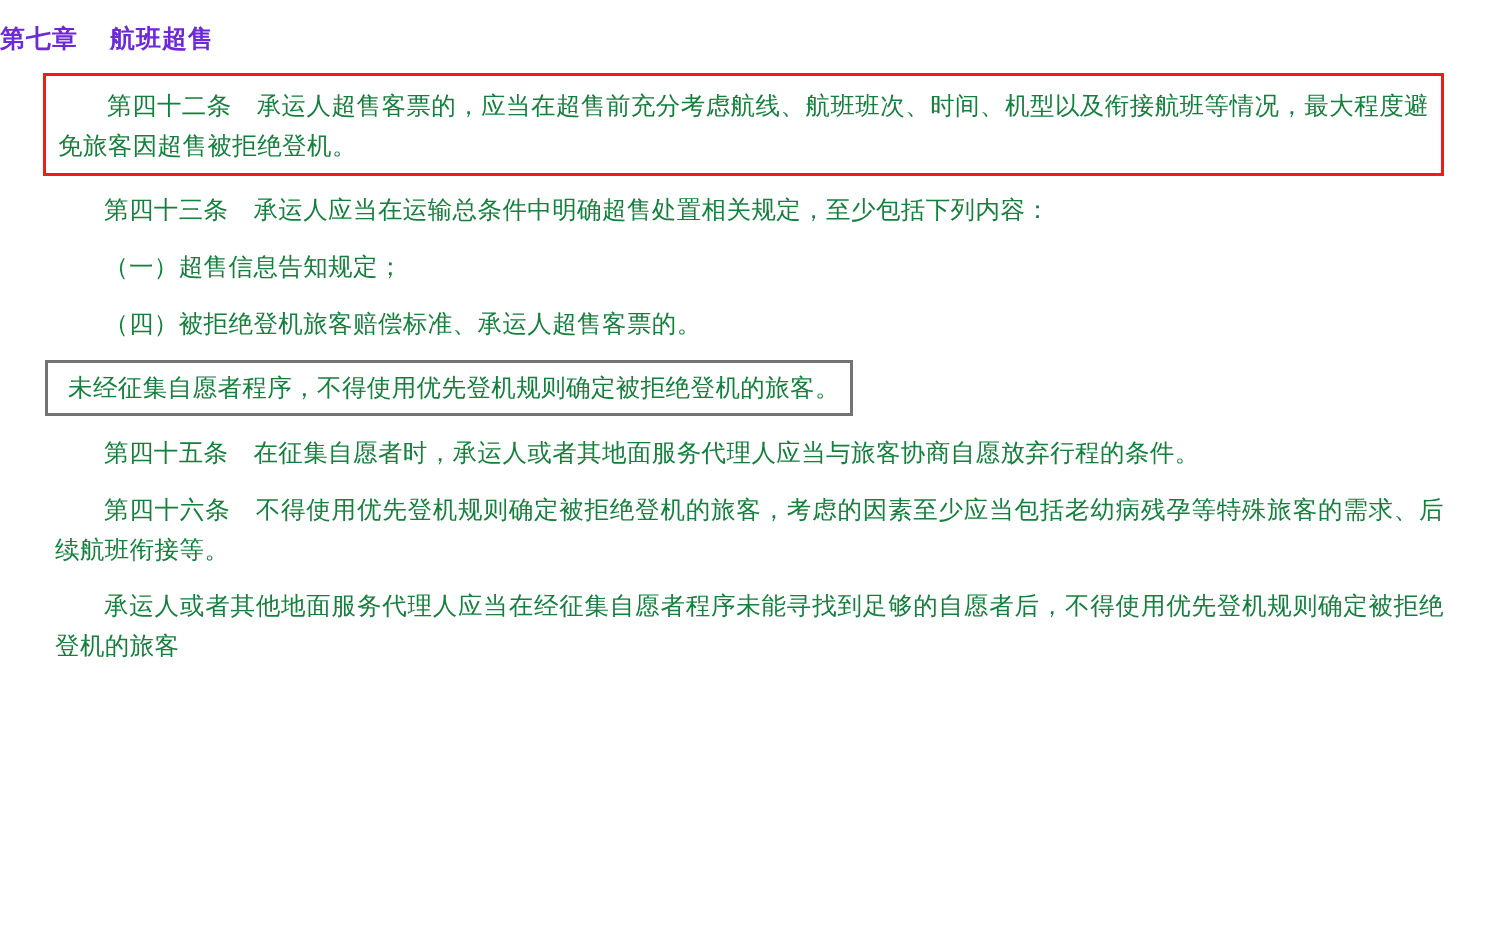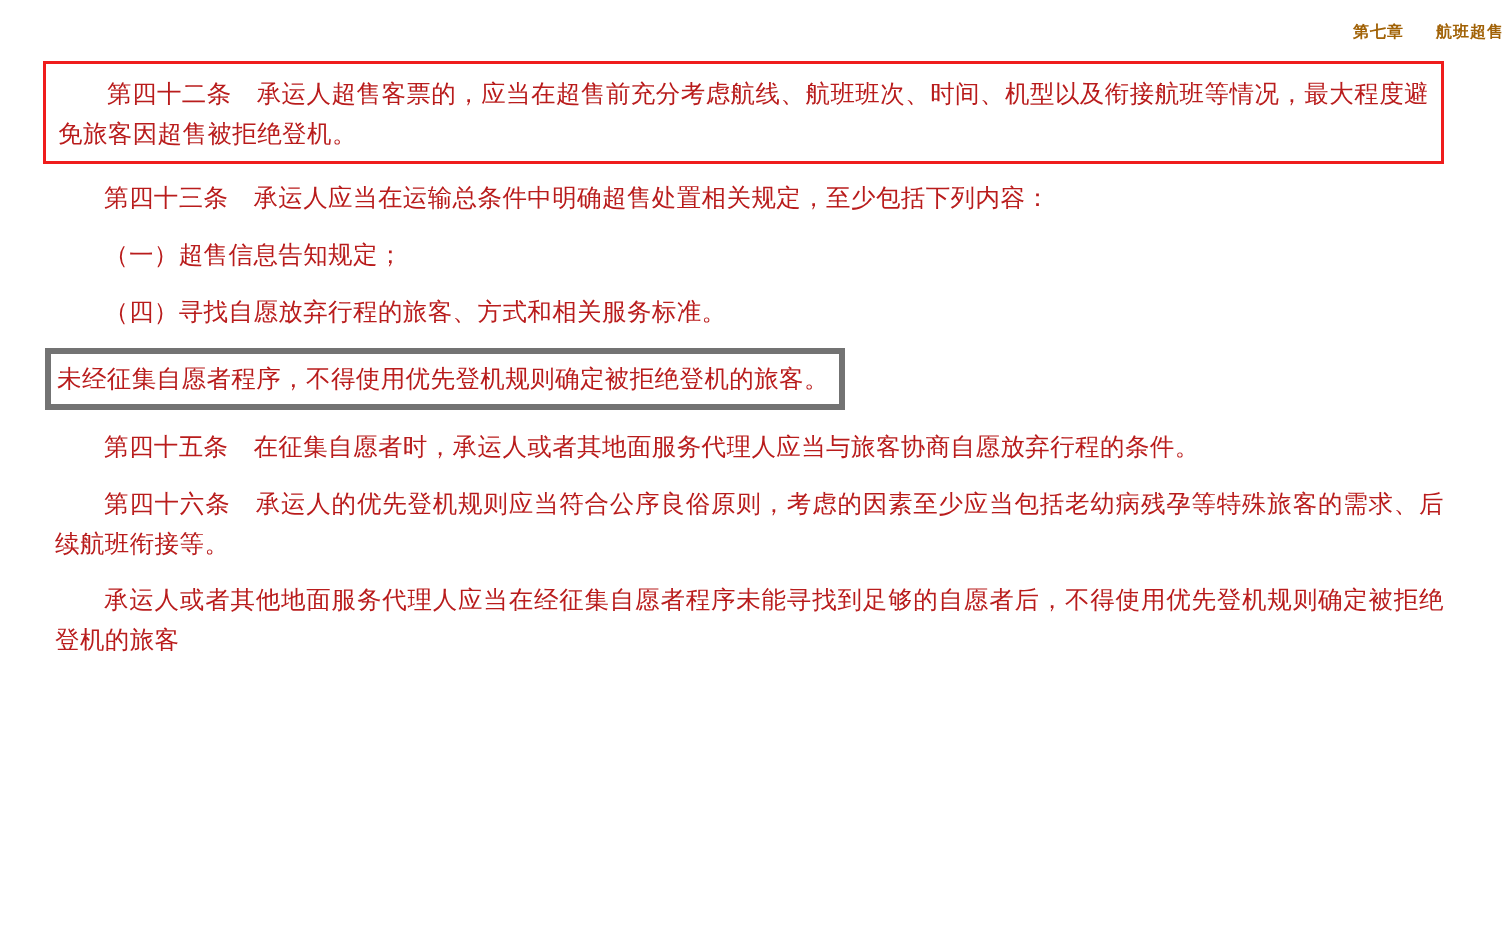--- a/index.html
+++ b/index.html
@@ -15,64 +15,64 @@
     overflow: hidden;
   }
   .page {
     position: relative;
     width: 1504px;
     height: 934px;
     box-sizing: border-box;
     padding: 0;
   }
   .chapter-title {
-    text-align: right;
-    font-size: 16px;
+    text-align: left;
+    font-size: 25px;
     font-weight: bold;
     letter-spacing: 1px;
     margin: 12px 0 0 0;
     padding-top: 10px;
-    color: #a16207;
+    color: #6d28d9;
   }
   .chapter-title .gap {
     display: inline-block;
     width: 32px;
   }
   .body-block {
     margin-top: 18px;
     padding: 0 60px 0 55px;
   }
   p.para {
     font-size: 24.5px;
     line-height: 1.62;
     margin: 0 0 17px 0;
     text-align: justify;
     text-justify: inter-ideograph;
     letter-spacing: 0.4px;
-    color: #b91c1c;
+    color: #15803d;
   }
   p.indent {
     text-indent: 2em;
   }
   p.noindent {
     text-indent: 0;
   }
   .highlight-box {
     border: 3px solid #ef1c1c;
     box-sizing: border-box;
     padding: 10px 12px 8px 12px;
     margin: 0 0 14px -12px;
   }
   .highlight-box p.para {
     margin-bottom: 0;
   }
   .hl-inline {
     display: inline-block;
-    border: 6px solid #737373;
-    padding: 5px 10px 5px 6px;
+    border: 3px solid #737373;
+    padding: 5px 10px 5px 20px;
     margin-left: -10px;
   }
   .last-line {
     margin-bottom: 0;
   }
 </style>
 </head>
 <body>
 
 <div class="page">
@@ -86,27 +86,27 @@
     <div class="highlight-box">
       <p class="para indent">第四十二条　承运人超售客票的，应当在超售前充分考虑航线、航班班次、时间、机型以及衔接航班等情况，最大程度避免旅客因超售被拒绝登机。</p>
     </div>
 
     <p class="para indent">第四十三条　承运人应当在运输总条件中明确超售处置相关规定，至少包括下列内容：</p>
 
     <p class="para indent">（一）超售信息告知规定；</p>
 
 
 
-    <p class="para indent">（四）寻找自愿放弃行程的旅客、方式和相关服务标准。</p>
+    <p class="para indent">（四）被拒绝登机旅客赔偿标准、承运人超售客票的。</p>
 
 
     <p class="para noindent">
       <span class="hl-inline">未经征集自愿者程序，不得使用优先登机规则确定被拒绝登机的旅客。</span>
     </p>
 
     <p class="para indent" style="margin-top:8px;">第四十五条　在征集自愿者时，承运人或者其地面服务代理人应当与旅客协商自愿放弃行程的条件。</p>
 
-    <p class="para indent">第四十六条　承运人的优先登机规则应当符合公序良俗原则，考虑的因素至少应当包括老幼病残孕等特殊旅客的需求、后续航班衔接等。</p>
+    <p class="para indent">第四十六条　不得使用优先登机规则确定被拒绝登机的旅客，考虑的因素至少应当包括老幼病残孕等特殊旅客的需求、后续航班衔接等。</p>
 
     <p class="para indent last-line">承运人或者其他地面服务代理人应当在经征集自愿者程序未能寻找到足够的自愿者后，不得使用优先登机规则确定被拒绝登机的旅客</p>
 
   </div>
 </div>
 
 </body></html>

